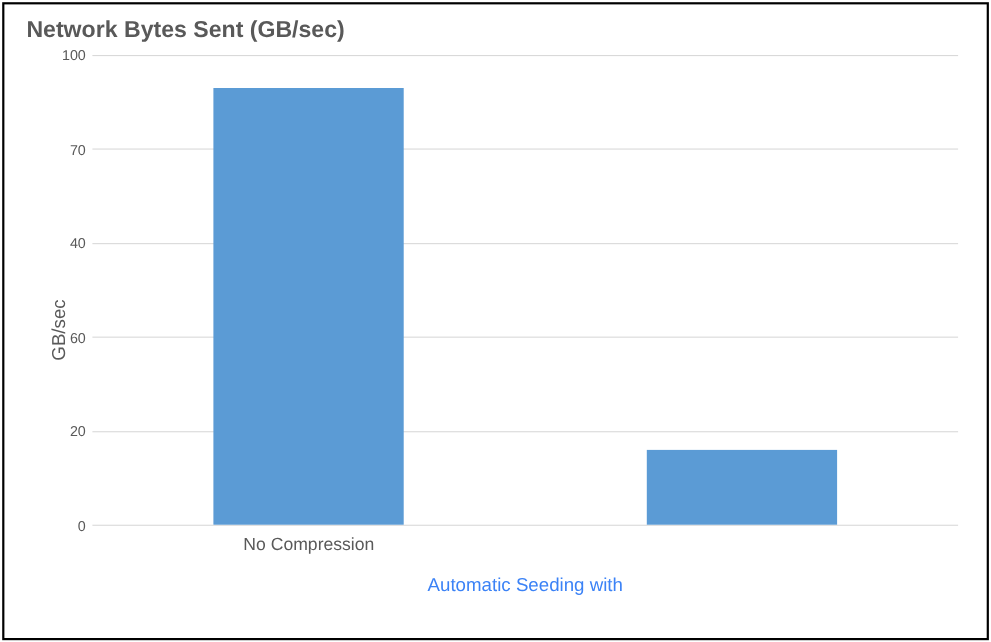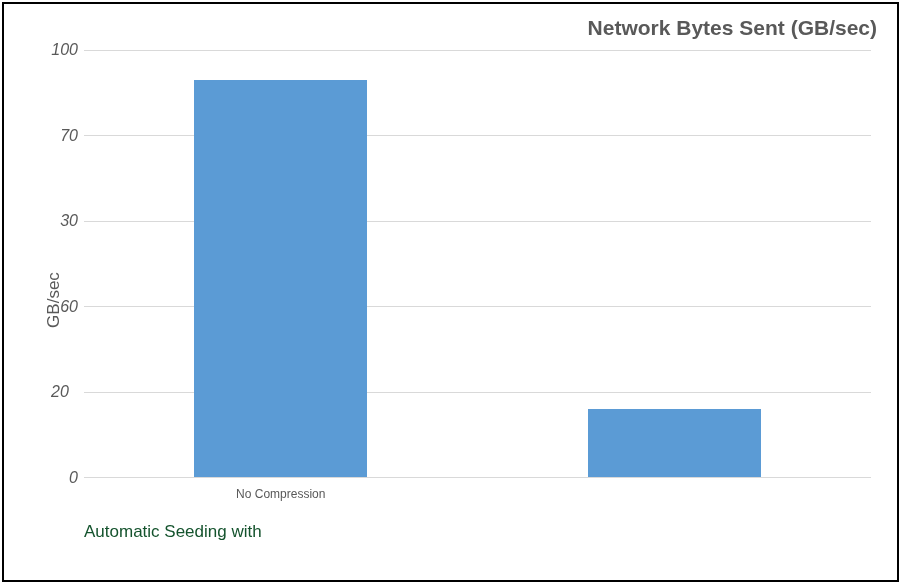--- a/index.html
+++ b/index.html
@@ -14,21 +14,21 @@
   }
   .chart-frame {
     width: 897px;
     height: 580px;
     border: 2px solid #000;
     background: #fff;
     position: relative;
     padding: 12px 20px 16px 20px;
   }
   .chart-title {
-    text-align: right;
+    text-align: left;
     font-size: 21px;
     font-weight: 700;
     color: #595959;
     margin-bottom: 10px;
   }
   .chart-body {
     position: relative;
     width: 100%;
     height: 500px;
   }
@@ -54,25 +54,24 @@
     position: absolute;
     left: -42px;
     top: 0;
     bottom: 0;
     width: 36px;
   }
   .y-tick-label {
     position: absolute;
     right: 0;
     transform: translateY(-50%);
-    font-size: 16px;
+    font-size: 13px;
     color: #595959;
     text-align: right;
     width: 36px;
-    font-style: italic;
   }
   .plot-area {
     position: absolute;
     left: 0; right: 0; top: 0; bottom: 0;
     border-bottom: 1px solid #d9d9d9;
   }
   .grid-line {
     position: absolute;
     left: 0; right: 0;
     height: 0;
@@ -80,51 +79,51 @@
   }
   .bar {
     position: absolute;
     bottom: 0;
     background: #5b9bd5;
   }
   .x-tick-label {
     position: absolute;
     top: 100%;
     margin-top: 10px;
-    font-size: 12px;
+    font-size: 16px;
     color: #595959;
     text-align: center;
     transform: translateX(-50%);
     white-space: nowrap;
   }
   .x-axis-title {
     position: absolute;
     left: 60px;
     right: 6px;
     bottom: 8px;
-    text-align: left;
+    text-align: center;
     font-size: 17px;
-    color: #14532d;
+    color: #3b82f6;
     font-weight: 400;
     margin-top: 18px;
   }
 </style>
 </head>
 <body>
 
 <div class="chart-frame">
   <div class="chart-title">Network Bytes Sent (GB/sec)</div>
   <div class="chart-body">
     <div class="y-axis-title">GB/sec</div>
     <div class="plot-wrap">
       <div class="y-tick-labels" id="y-ticks">
           <div class="y-tick-label" style="top: 100%;">0</div>
-          <div class="y-tick-label" style="top: 80%; text-align: center;">20</div>
+          <div class="y-tick-label" style="top: 80%;">20</div>
           <div class="y-tick-label" style="top: 60%;">60</div>
-          <div class="y-tick-label" style="top: 40%;">30</div>
+          <div class="y-tick-label" style="top: 40%;">40</div>
           <div class="y-tick-label" style="top: 20%;">70</div>
           <div class="y-tick-label" style="top: 0%;">100</div>
         </div>
       <div class="plot-area" id="plot-area">
           <div class="grid-line" style="top: 80%;"></div>
           <div class="grid-line" style="top: 60%;"></div>
           <div class="grid-line" style="top: 40%;"></div>
           <div class="grid-line" style="top: 20%;"></div>
           <div class="grid-line" style="top: 0%;"></div>
           <div class="bar" style="left: 14%; width: 22%; height: 93%; background: rgb(91, 155, 213);"></div>

